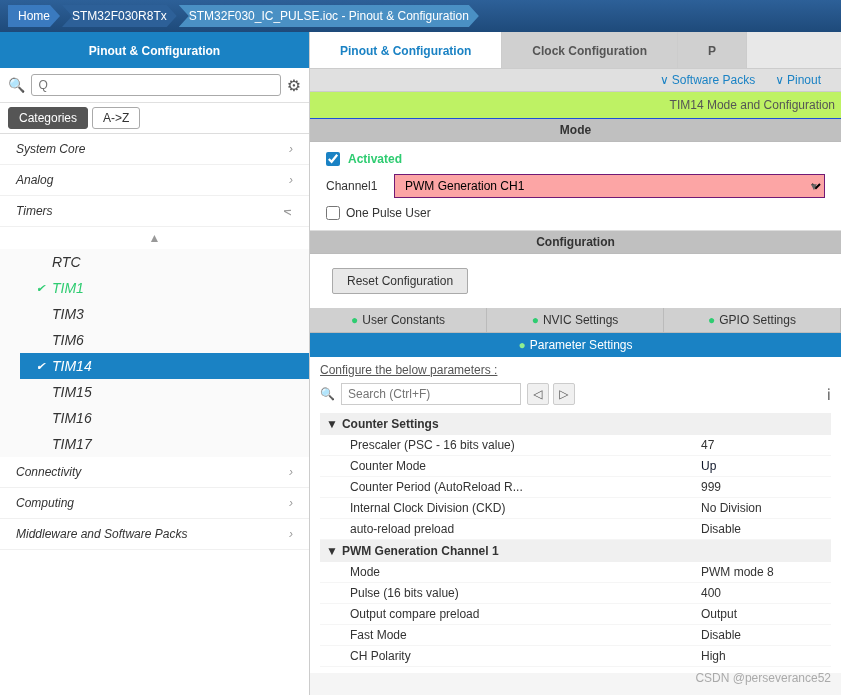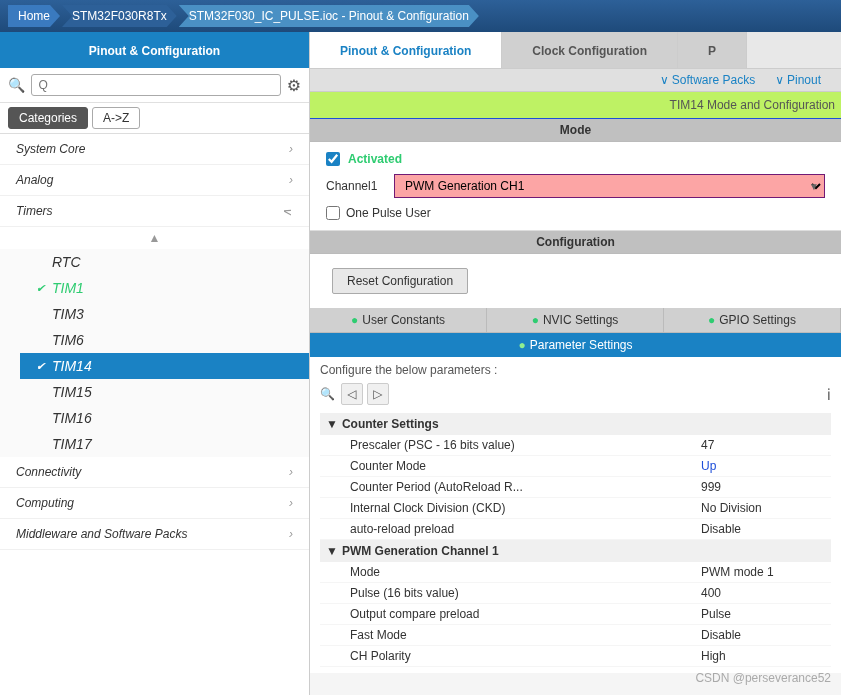--- a/index.html
+++ b/index.html
@@ -95,33 +95,33 @@
     .reset-btn { margin: 8px 12px; padding: 5px 14px; background: #e8e8e8; border: 1px solid #aaa; cursor: pointer; font-size: 12px; color: #333; border-radius: 2px; }
 
     
     .config-tabs { display: flex; background: #d0d0d0; border-bottom: 1px solid #bbb; }
     .config-tab { flex: 1; text-align: center; padding: 5px 4px; font-size: 11px; cursor: pointer; border-right: 1px solid #bbb; color: #333; display: flex; align-items: center; justify-content: center; gap: 4px; }
     .config-tab .tab-icon { color: #2ecc71; font-size: 12px; }
     .param-tab { background: #1a82c4; color: white; text-align: center; padding: 5px; font-size: 11px; display: flex; align-items: center; justify-content: center; gap: 4px; }
 
     
     .param-content { padding: 6px 10px; background: white; }
-    .param-header { color: #555; font-size: 12px; margin-bottom: 6px; }
+    .param-header { color: #555; font-size: 12px; margin-bottom: 6px; text-decoration: underline; }
     .param-search-row { display: flex; align-items: center; gap: 6px; margin-bottom: 8px; }
     .param-search { border: 1px solid #ccc; padding: 3px 6px; font-size: 12px; width: 180px; color: #999; }
     .nav-arrows { display: flex; gap: 4px; align-items: center; }
     .arrow-btn { width: 22px; height: 22px; border: 1px solid #ccc; background: #f0f0f0; cursor: pointer; display: flex; align-items: center; justify-content: center; font-size: 12px; color: #555; border-radius: 2px; }
     .info-icon { margin-left: auto; color: #666; font-size: 16px; }
 
     
     .param-group-header { display: flex; align-items: center; gap: 4px; padding: 4px 6px; background: #f0f0f0; color: #333; font-size: 12px; font-weight: bold; cursor: pointer; }
     .param-row { display: flex; align-items: center; padding: 3px 10px 3px 30px; border-bottom: 1px solid #f5f5f5; justify-content: space-between; }
     .param-name { flex: 1; color: #333; font-size: 12px; }
     .param-value { min-width: 120px; color: #333; font-size: 12px; }
-    .param-value.blue { color: #1d4ed8; }
+    .param-value.blue { color: #0f172a; }
 
     
     .watermark { position: absolute; bottom: 10px; right: 10px; color: #aaa; font-size: 11px; }
   </style>
 </head>
 <body>
 
 <div class="breadcrumb">
   <div class="breadcrumb-item">
     <span>Home</span>
@@ -319,20 +319,21 @@
           <span>Parameter Settings</span>
         </div>
 
         <div class="param-content">
           <div class="param-header">
             <span>Configure the below parameters :</span>
           </div>
 
           <div class="param-search-row">
             <span style="color:#1a82c4;">🔍</span>
+            <input class="param-search" type="text" placeholder="Search (Ctrl+F)" style="">
             <div class="nav-arrows">
               <button class="arrow-btn">◁</button>
               <button class="arrow-btn">▷</button>
             </div>
             <span class="info-icon">ℹ</span>
           </div>
 
           <div class="param-group-header">
             <span>▼</span>
             <span>Counter Settings</span>
@@ -359,29 +360,29 @@
             <span class="param-value">Disable</span>
           </div>
 
           <div class="param-group-header">
             <span>▼</span>
             <span>PWM Generation Channel 1</span>
           </div>
 
           <div class="param-row">
             <span class="param-name">Mode</span>
-            <span class="param-value">PWM mode 1</span>
+            <span class="param-value">PWM mode 8</span>
           </div>
           <div class="param-row">
             <span class="param-name">Pulse (16 bits value)</span>
             <span class="param-value">400</span>
           </div>
           <div class="param-row">
             <span class="param-name">Output compare preload</span>
-            <span class="param-value">Pulse</span>
+            <span class="param-value">Output</span>
           </div>
           <div class="param-row">
             <span class="param-name">Fast Mode</span>
             <span class="param-value">Disable</span>
           </div>
           <div class="param-row">
             <span class="param-name">CH Polarity</span>
             <span class="param-value">High</span>
           </div>
 

